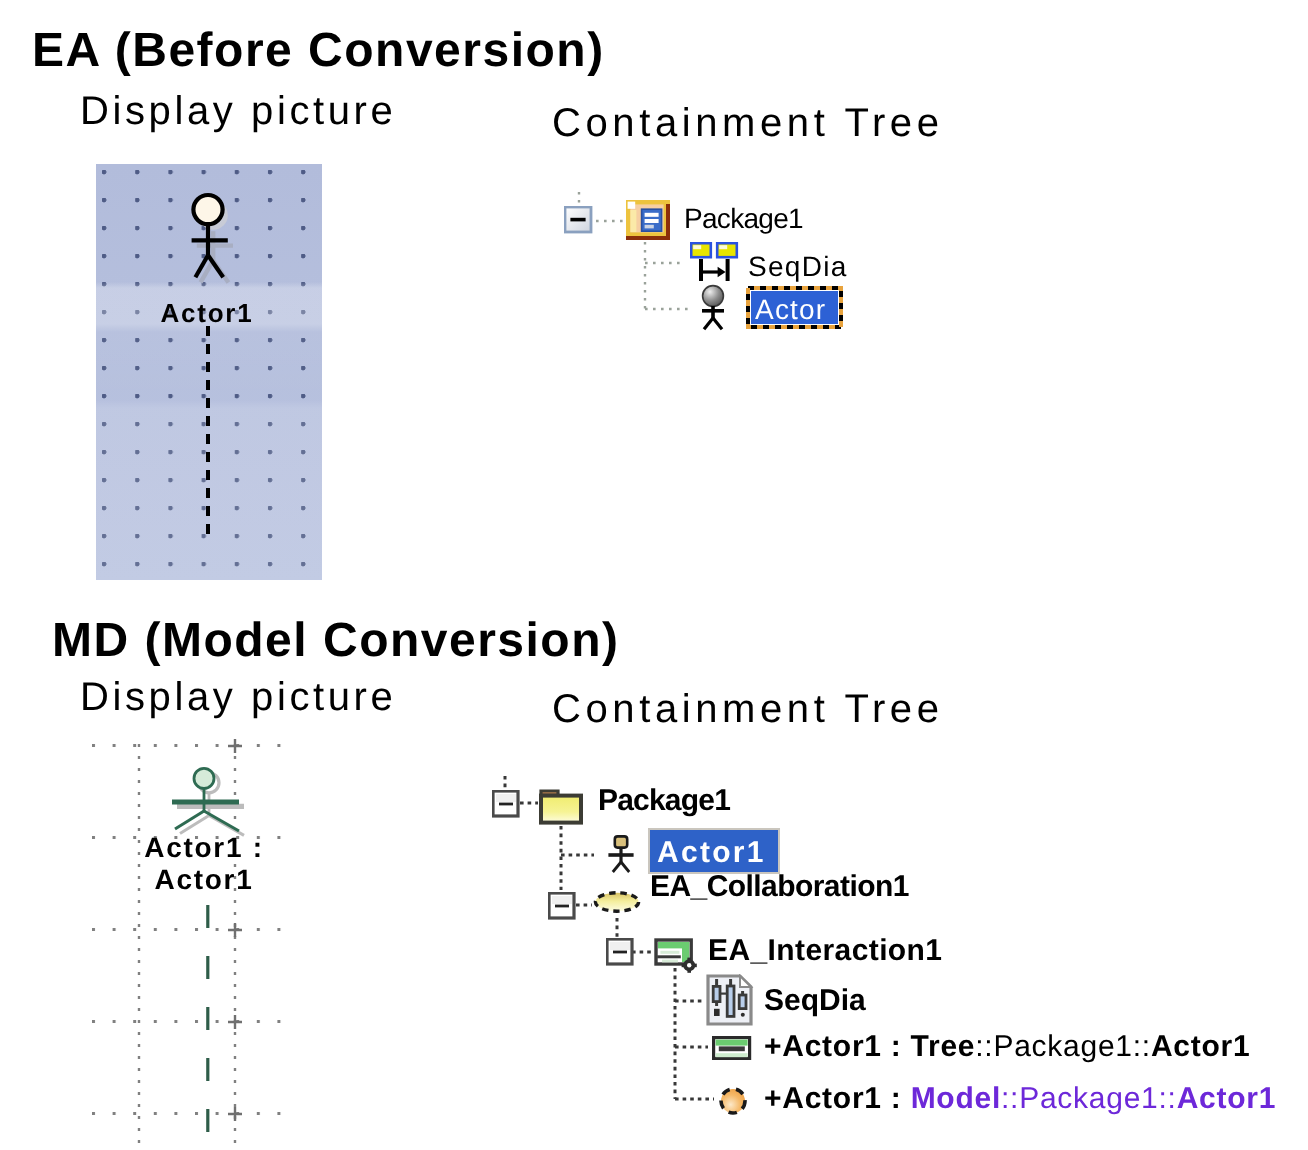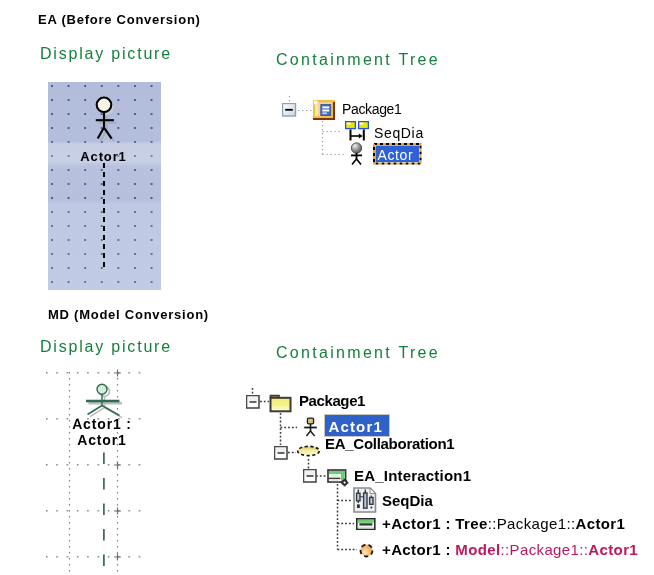--- a/index.html
+++ b/index.html
@@ -1,23 +1,23 @@
 <!DOCTYPE html>
 <html><head>
 <meta charset="utf-8">
 <style>
   html,body{margin:0;padding:0;}
   body{width:654px;height:575px;background:#ffffff;position:relative;
        font-family:"Liberation Sans",sans-serif;overflow:hidden;}
   .abs{position:absolute;}
-  .h1{font-weight:bold;font-size:13px;color:#000;letter-spacing:0.75px;white-space:nowrap;margin-left:22px;}
-  .h2{font-size:16px;color:#15803d;letter-spacing:1.5px;white-space:nowrap;}
+  .h1{font-weight:bold;font-size:24px;color:#000;letter-spacing:0.75px;white-space:nowrap;}
+  .h2{font-size:20px;color:#000000;letter-spacing:1.5px;white-space:nowrap;}
   .eatree{font-size:14px;color:#000;white-space:nowrap;}
   .mdtree{font-size:15px;font-weight:bold;color:#000;white-space:nowrap;}
-  .gray{color:#be185d;}
+  .gray{color:#6d28d9;}
   .reg{font-weight:normal;}
 </style>
 </head>
 <body>
 
 <div class="abs h1" style="left:16px;top:11.5px;">EA (Before Conversion)</div>
 <div class="abs h2" style="left:40px;top:44.7px;letter-spacing:1.8px;">Display picture</div>
 <div class="abs h2" style="left:276px;top:51.3px;letter-spacing:2.3px;">Containment Tree</div>
 
 <div class="abs" style="left:48px;top:82px;width:113px;height:208px;

